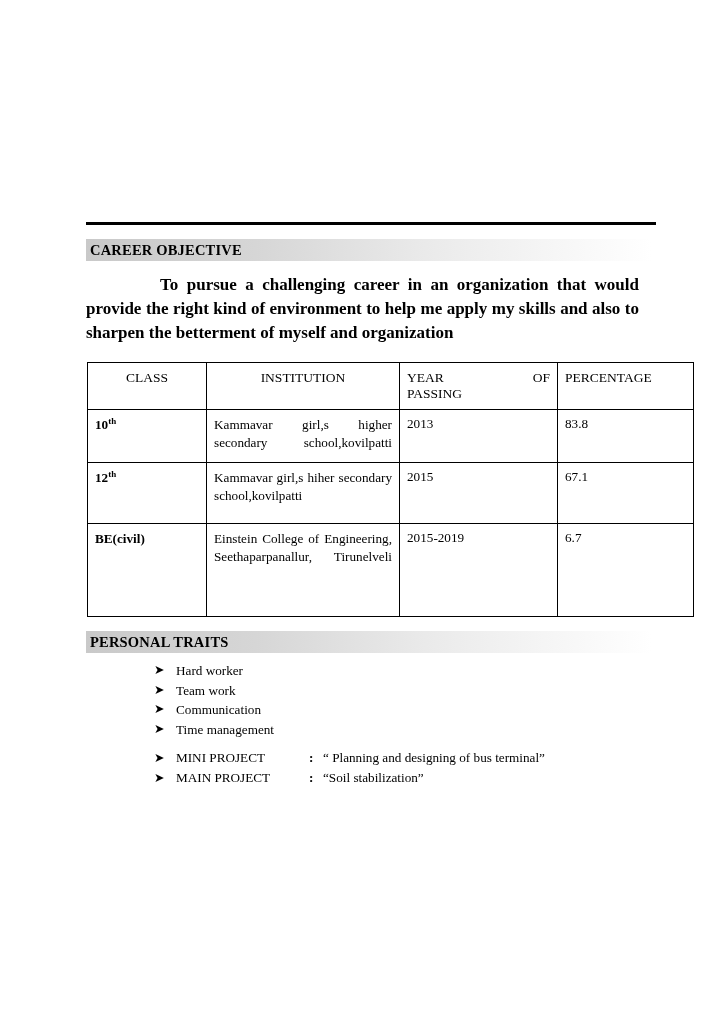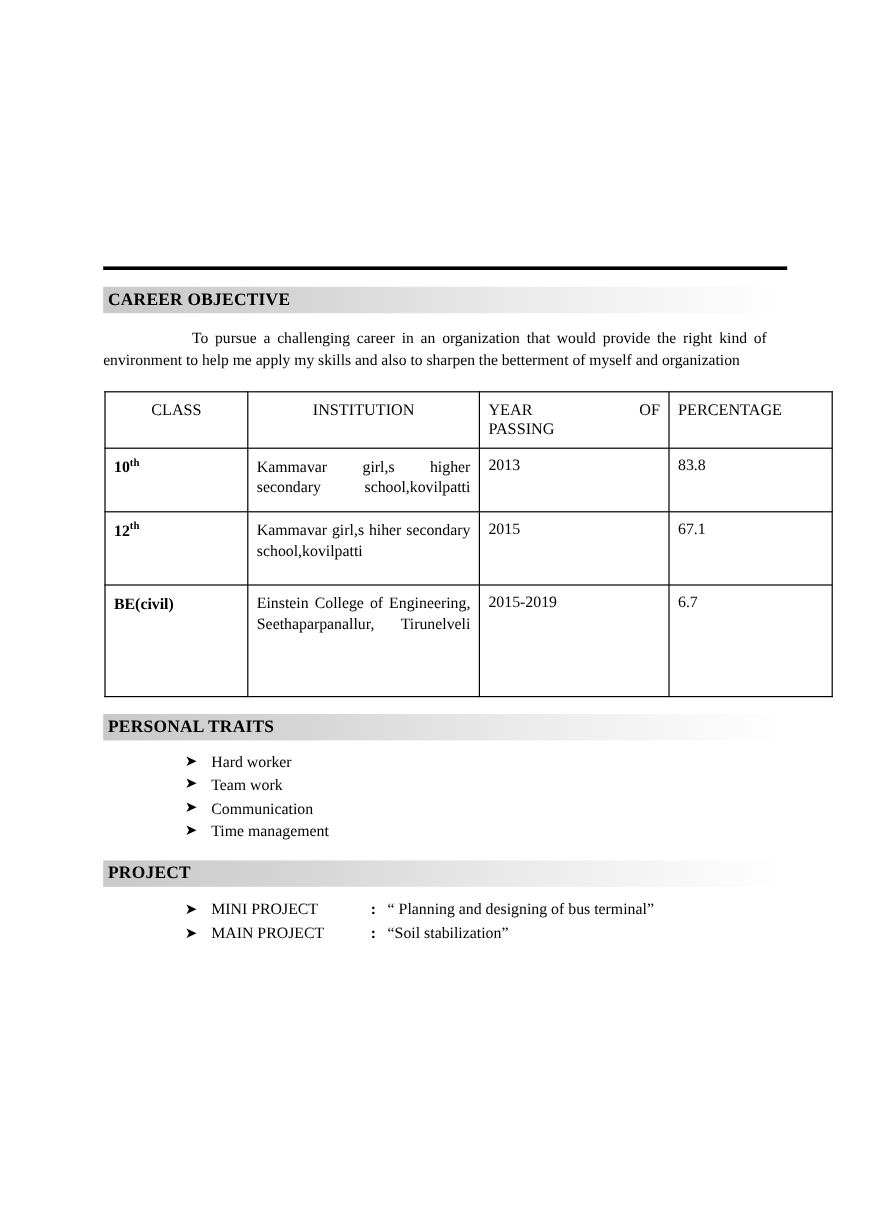--- a/index.html
+++ b/index.html
@@ -41,25 +41,26 @@
     line-height: 22px;
     font-weight: bold;
     font-size: 14.5px;
     padding-left: 4px;
     letter-spacing: 0.2px;
     margin-top: 14px;
     width: 566px;
     box-sizing: border-box;
   }
   .para {
-    font-size: 13px;
+    font-size: 17px;
     line-height: 1.42;
     text-align: justify;
     margin-top: 12px;
     width: 553px;
+    font-weight: bold;
   }
   .para .indent {
     display: inline-block;
     width: 74px;
   }
   table.qual {
     border-collapse: collapse;
     margin-top: 16px;
     margin-left: 1px;
     width: 546px;
@@ -193,21 +194,20 @@
     </table>
 
     <div class="section-bar">PERSONAL TRAITS</div>
     <ul class="traits">
       <li><span class="bullet">➤</span><span>Hard worker</span></li>
       <li><span class="bullet">➤</span><span>Team work</span></li>
       <li><span class="bullet">➤</span><span>Communication</span></li>
       <li><span class="bullet">➤</span><span>Time management</span></li>
     </ul>
 
-    <div class="section-bar">PROJECT</div>
     <ul class="proj">
       <li>
         <span class="bullet">➤</span>
         <span class="proj-name">MINI PROJECT</span><span class="proj-colon">:</span><span>“ Planning and designing of bus terminal”</span>
       </li>
       <li>
         <span class="bullet">➤</span>
         <span class="proj-name">MAIN PROJECT</span><span class="proj-colon">:</span><span>“Soil stabilization”</span>
       </li>
     </ul>

